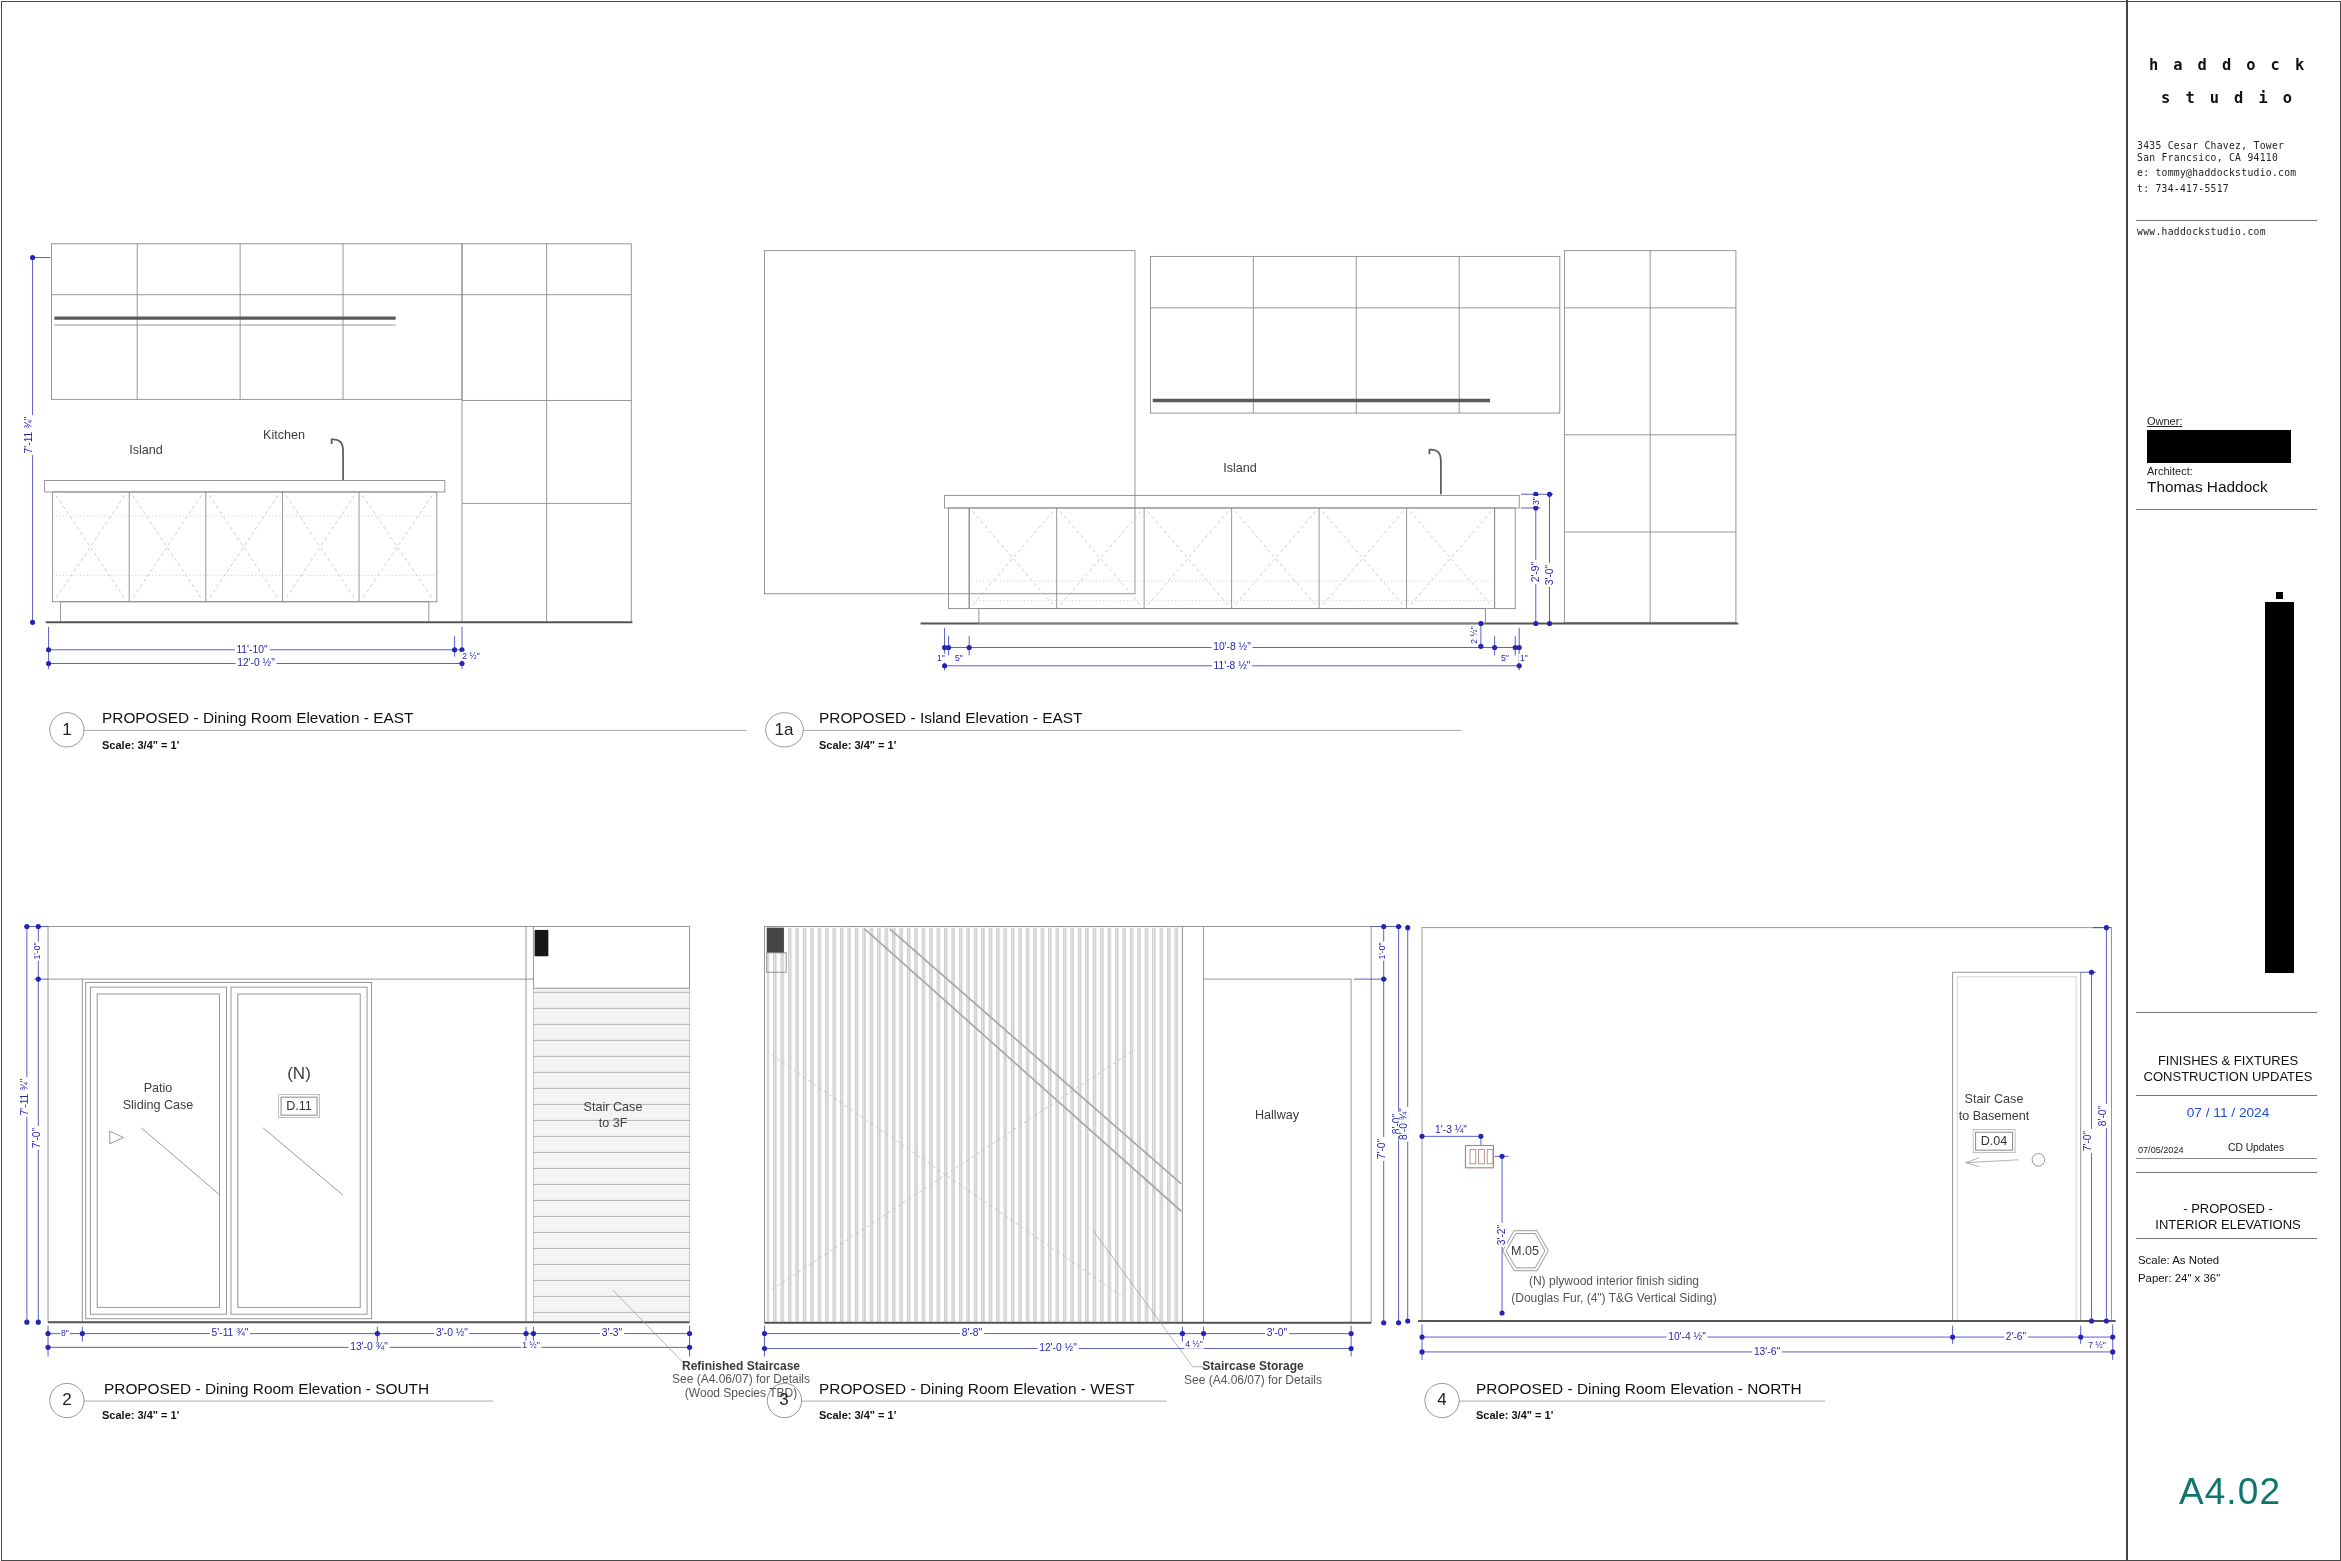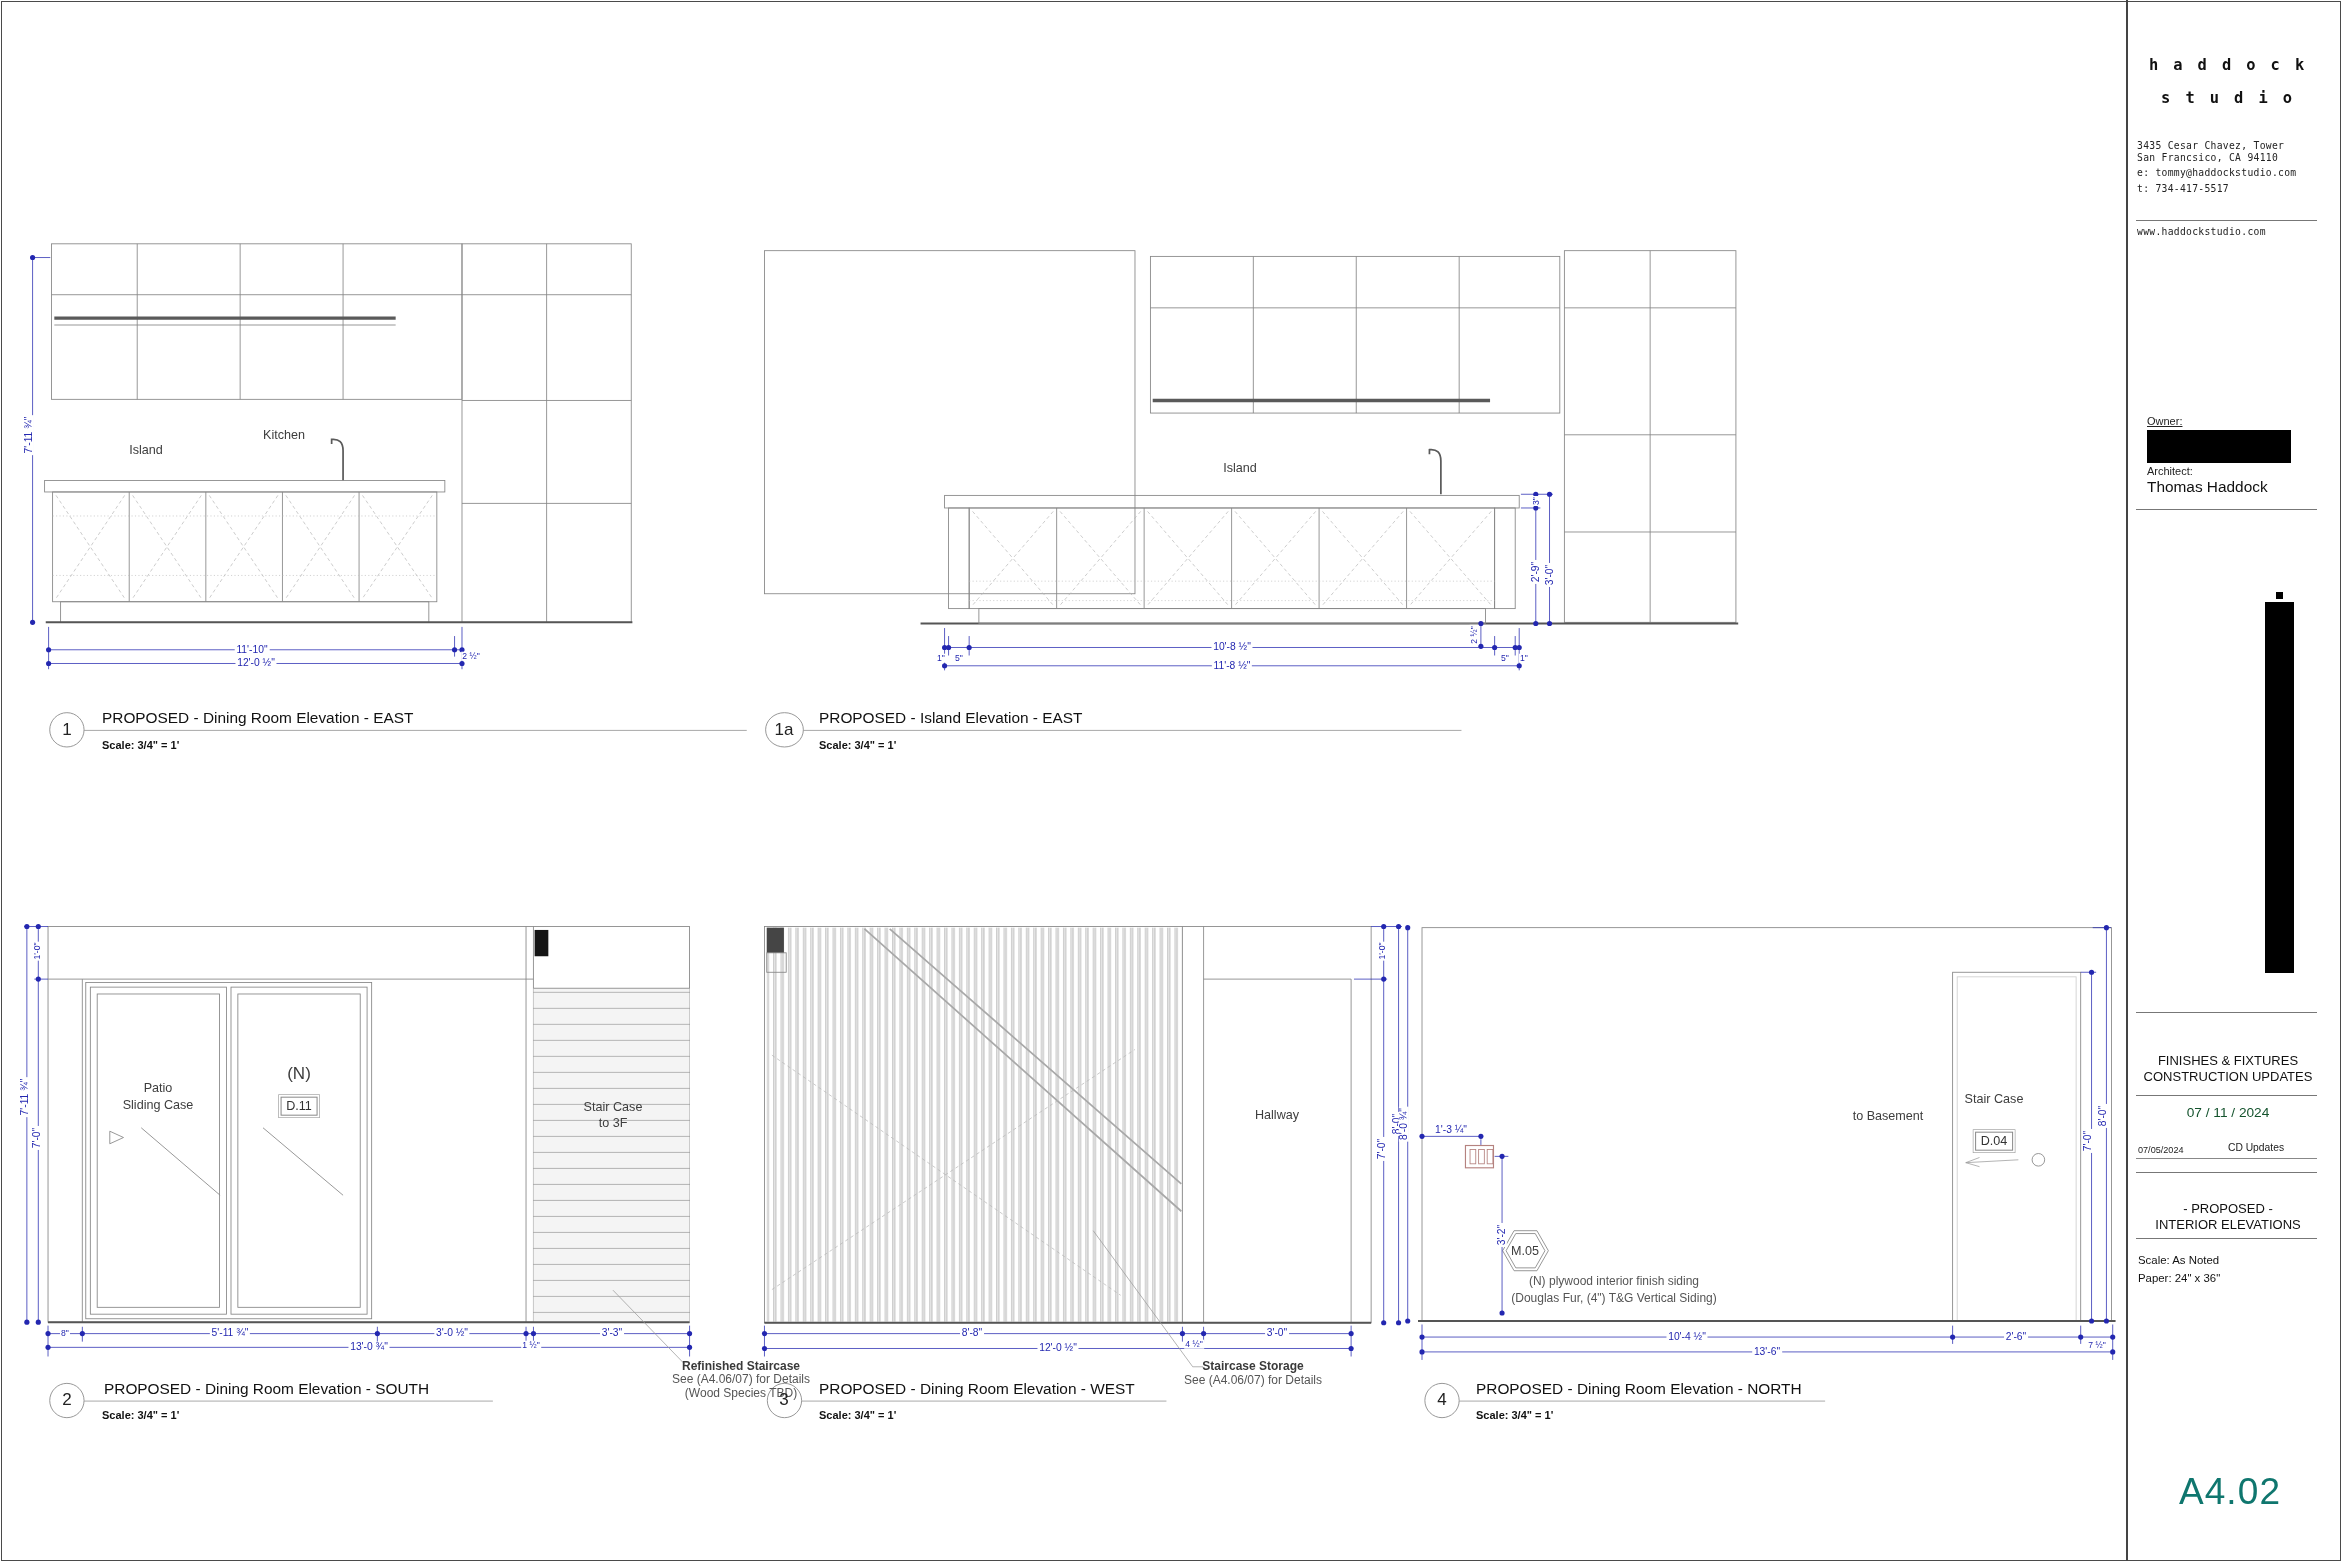--- a/index.html
+++ b/index.html
@@ -21,21 +21,21 @@
   .nb{font-size:12px;font-weight:700;color:#3a3a3a;}
   .nn{font-size:12px;color:#555;}
   .tag{font-size:12.6px;color:#333;border:0.6px solid #888;background:#fff;padding:1.1px 4.6px;
        box-shadow:0 0 0 1.7px #fff,0 0 0 2.3px #999;}
   .mono{font-family:"DejaVu Sans Mono",monospace;}
   .firm{font-size:15.4px;font-weight:700;letter-spacing:2.9px;color:#111;}
   .addr{font-size:9.7px;color:#222;letter-spacing:0.3px;}
   .side-sm{font-size:11px;color:#222;}
   .side-md{font-size:15.4px;color:#111;}
   .side-proj{font-size:13px;color:#111;}
-  .side-date{font-size:13.7px;color:#14532d;}
+  .side-date{font-size:13.7px;color:#1d4ed8;}
   .side-rev{font-size:9.1px;color:#222;}
   .side-rev2{font-size:10.3px;color:#222;}
   .side-note{font-size:11.4px;color:#111;}
   .sheetnum{font-size:37px;color:#0f766e;letter-spacing:1.1px;}
   .rule{position:absolute;background:#777;height:1.1px;}
   .blk{position:absolute;background:#000;}
   
   .g1{stroke:#868686;stroke-width:1.5;fill:none;}
   .g2{stroke:#5a5a5a;stroke-width:3;fill:none;}
   .gf{stroke:#555;stroke-width:3.5;fill:none;}
@@ -376,21 +376,21 @@
 <span class="t lbl c" style="left:1277px;top:1115px;">Hallway</span>
 <span class="t dim2 r" style="left:1382px;top:951px;">1'-0"</span>
 <span class="t dim r" style="left:1382px;top:1149px;">7'-0"</span>
 <span class="t dim r" style="left:1397px;top:1124px;">8'-0"</span>
 <span class="t dim c" style="left:972px;top:1333px;">8'-8"</span>
 <span class="t dim2 c" style="left:1194px;top:1344px;">4 ½"</span>
 <span class="t dim c" style="left:1277px;top:1333px;">3'-0"</span>
 <span class="t dim c" style="left:1058px;top:1348px;">12'-0 ½"</span>
 
 <span class="t lbl c" style="left:1994px;top:1099px;">Stair Case</span>
-<span class="t lbl c" style="left:1888px;top:1116px;">to Basement</span>
+<span class="t lbl c" style="left:1994px;top:1116px;">to Basement</span>
 <span class="t tag c" style="left:1994px;top:1141px;">D.04</span>
 <span class="t lbl c" style="left:1525px;top:1251px;">M.05</span>
 <span class="t dim c" style="left:1451px;top:1130px;">1'-3 ¼"</span>
 <span class="t dim r" style="left:1502px;top:1235px;">3'-2"</span>
 <span class="t dim r" style="left:1404px;top:1124px;">8'-0 ¾"</span>
 <span class="t dim r" style="left:2088px;top:1141px;">7'-0"</span>
 <span class="t dim r" style="left:2103px;top:1116px;">8'-0"</span>
 <span class="t dim c" style="left:1687px;top:1337px;">10'-4 ½"</span>
 <span class="t dim c" style="left:2016px;top:1337px;">2'-6"</span>
 <span class="t dim2 c" style="left:2097px;top:1345px;">7 ½"</span>

